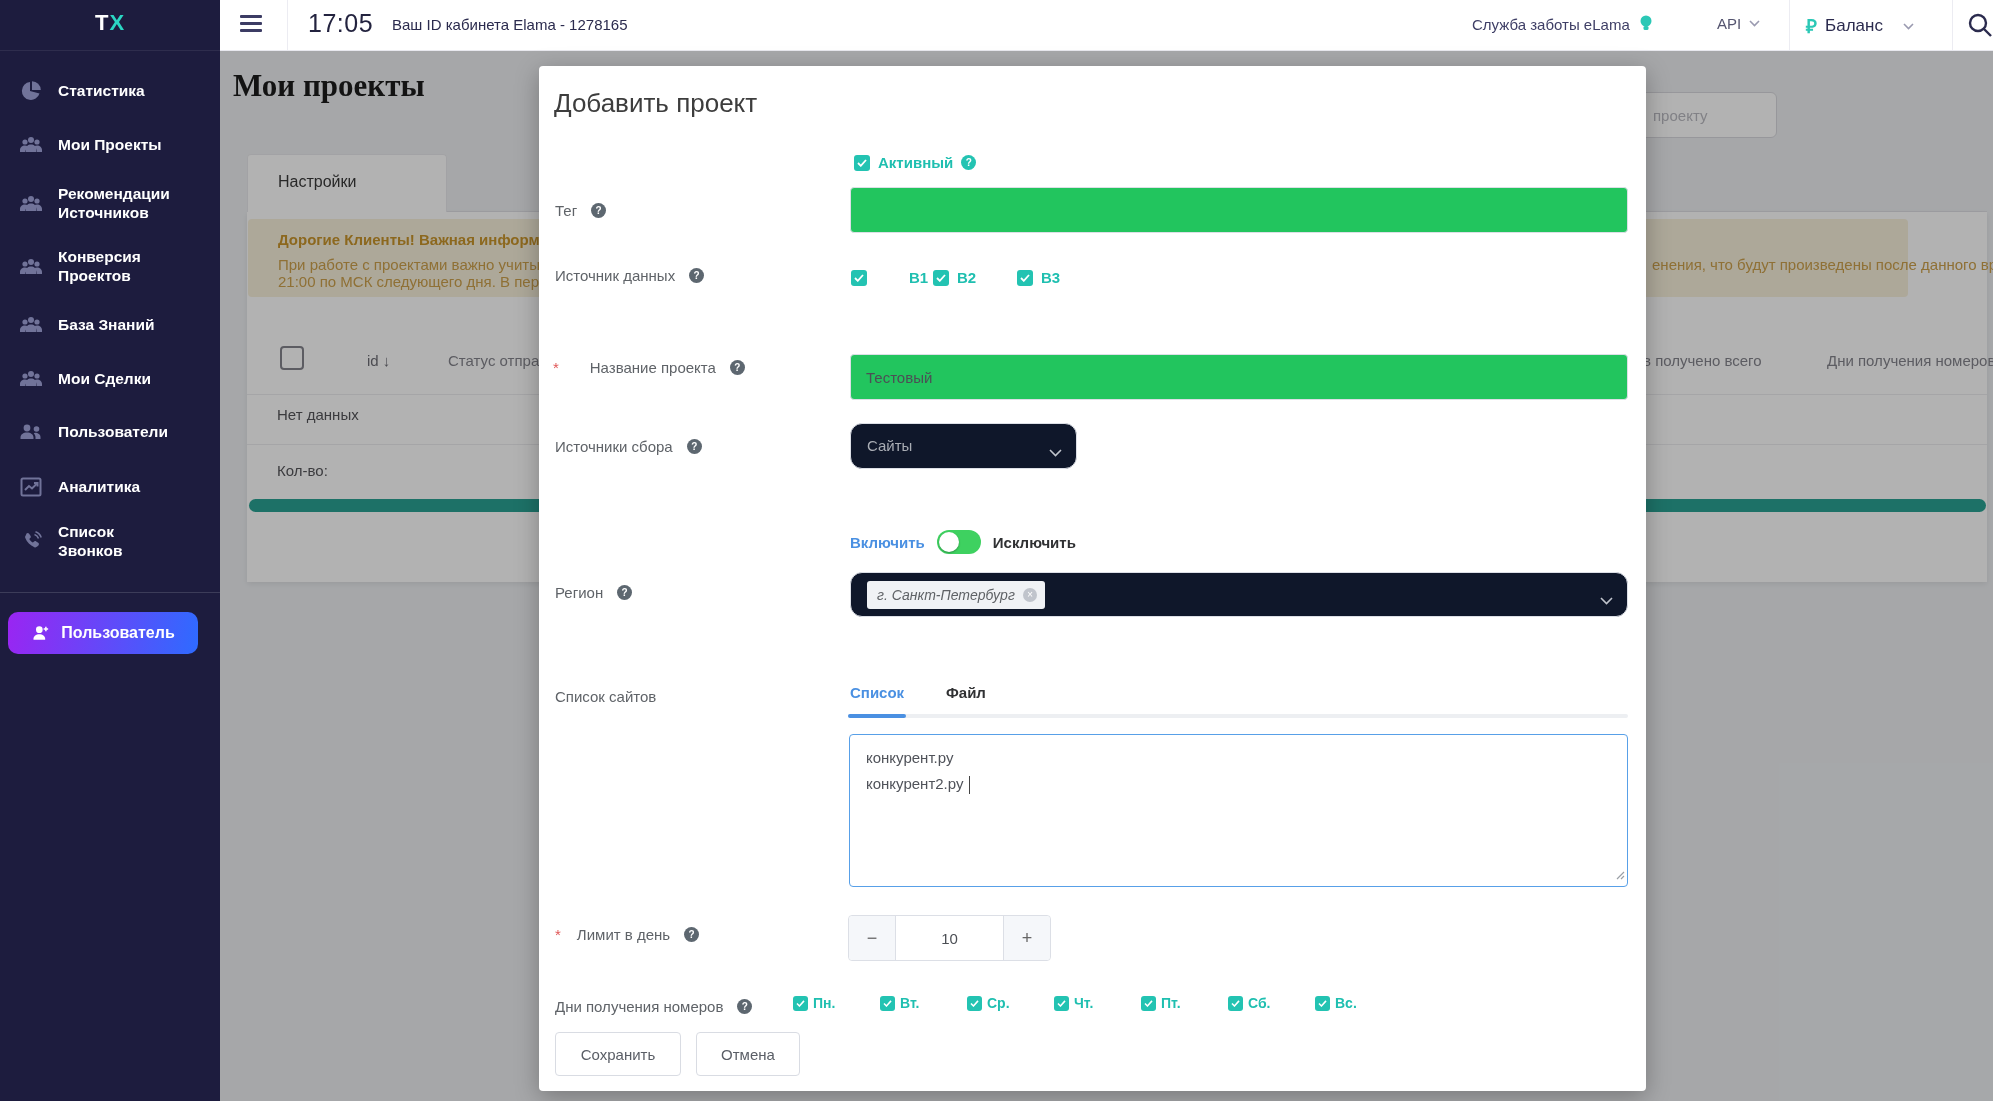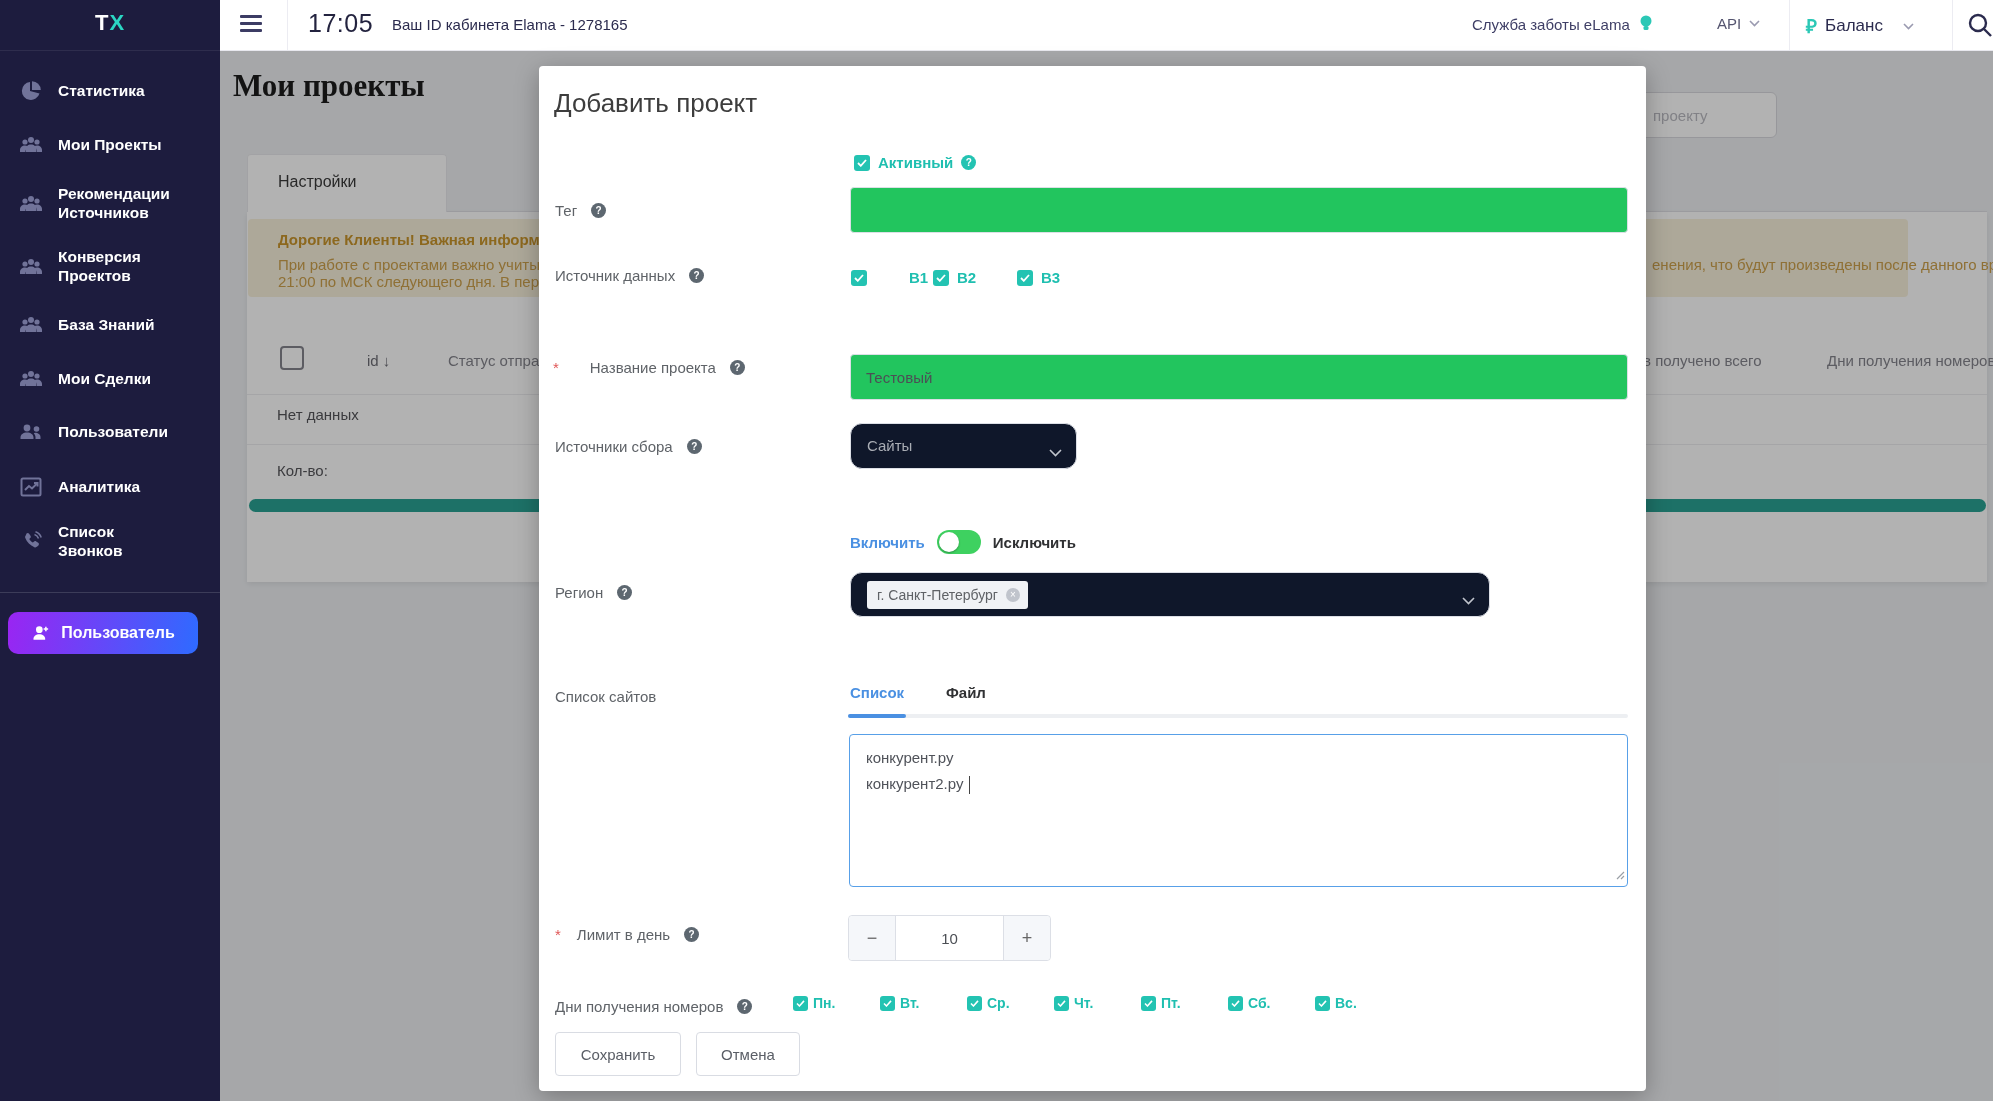--- a/index.html
+++ b/index.html
@@ -372,21 +372,21 @@
     <span class="toggle">
         <span class="knob"></span>
       </span>
     <span style="font-size:15px;font-weight:bold;color:#303133;">Исключить</span>
   </div>
 
   <div class="a flabel" style="left:16px;top:518px;">
     <span>Регион</span>
     <span class="q">?</span>
   </div>
-  <div class="a sel" style="left:311px;top:506px;width:640px;height:45px;">
+  <div class="a sel" style="left:311px;top:506px;width:778px;height:45px;font-style:italic;">
     <span class="chip">
       <span>г. Санкт-Петербург</span>
       <span class="chipx">×</span>
     </span>
     <span class="chev" style="top:18px;">
       <svg width="13" height="8" viewBox="0 0 13 8" fill="none" stroke="#c0c4cc" stroke-width="1.6">
           <path d="M1 1l5.5 5.5L12 1"></path>
         </svg>
     </span>
   </div>

